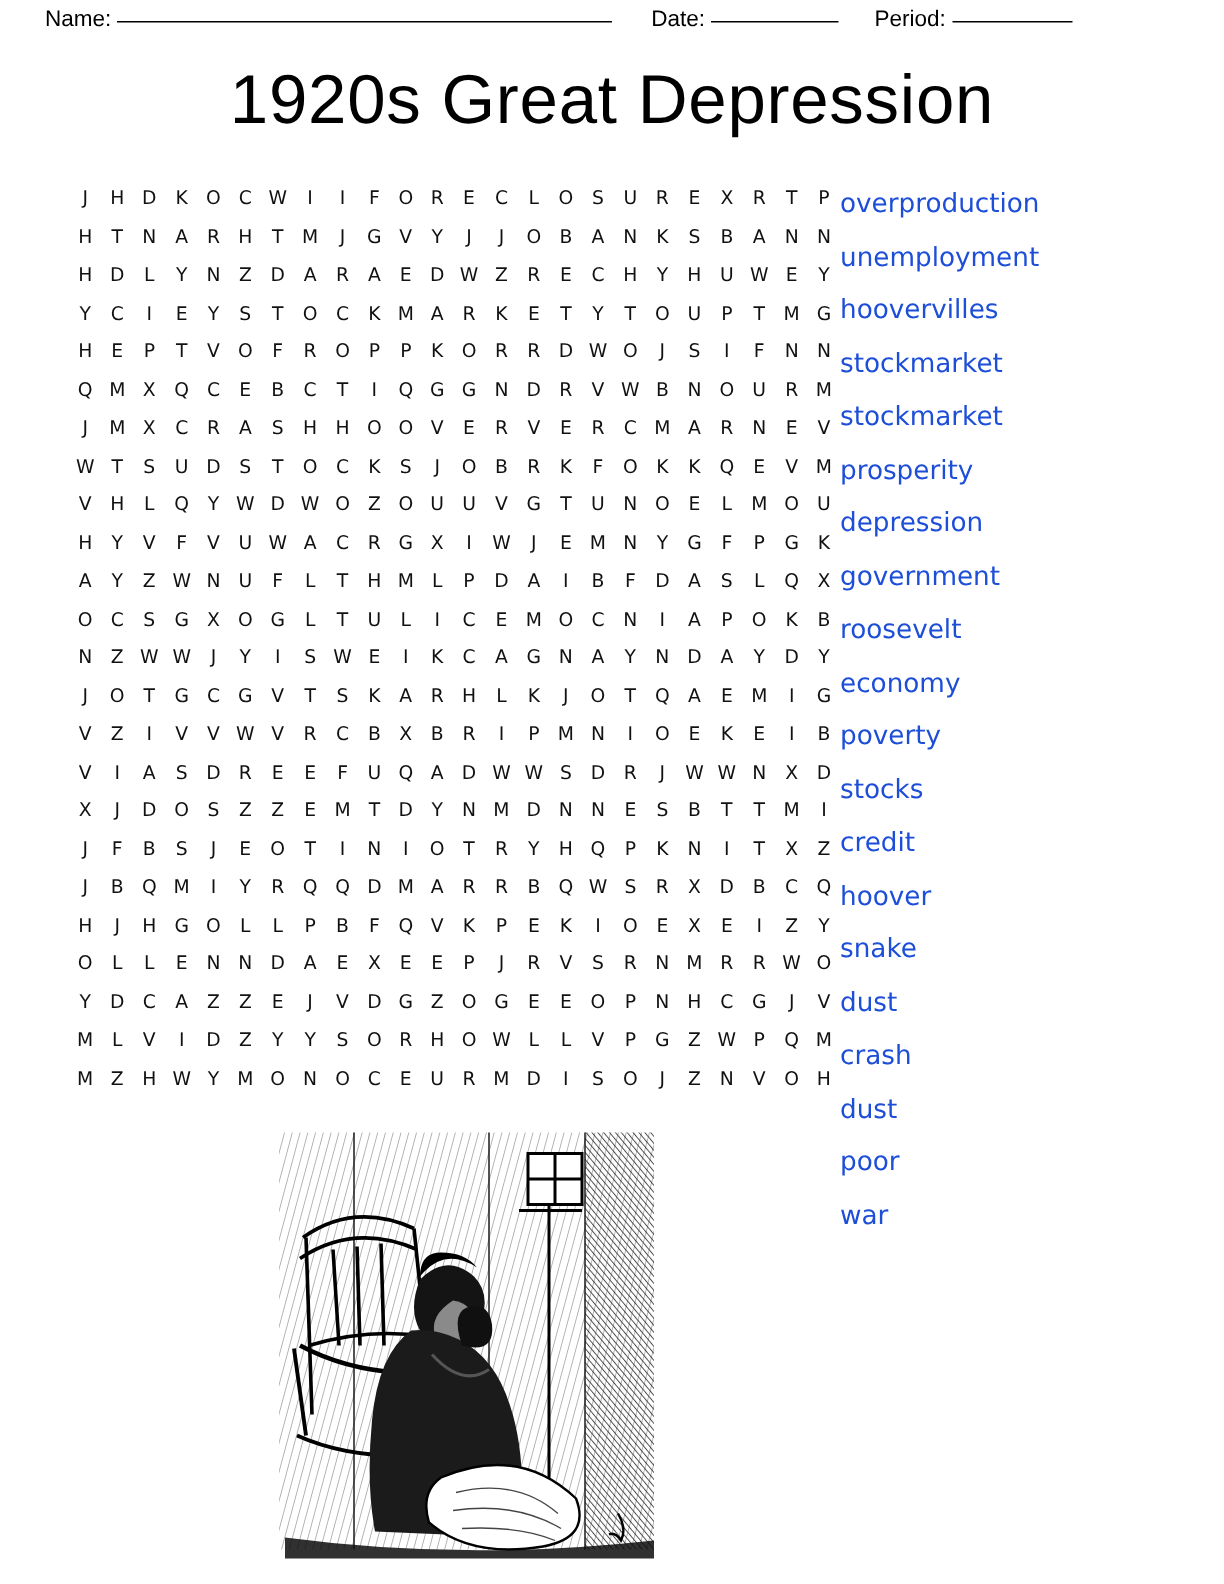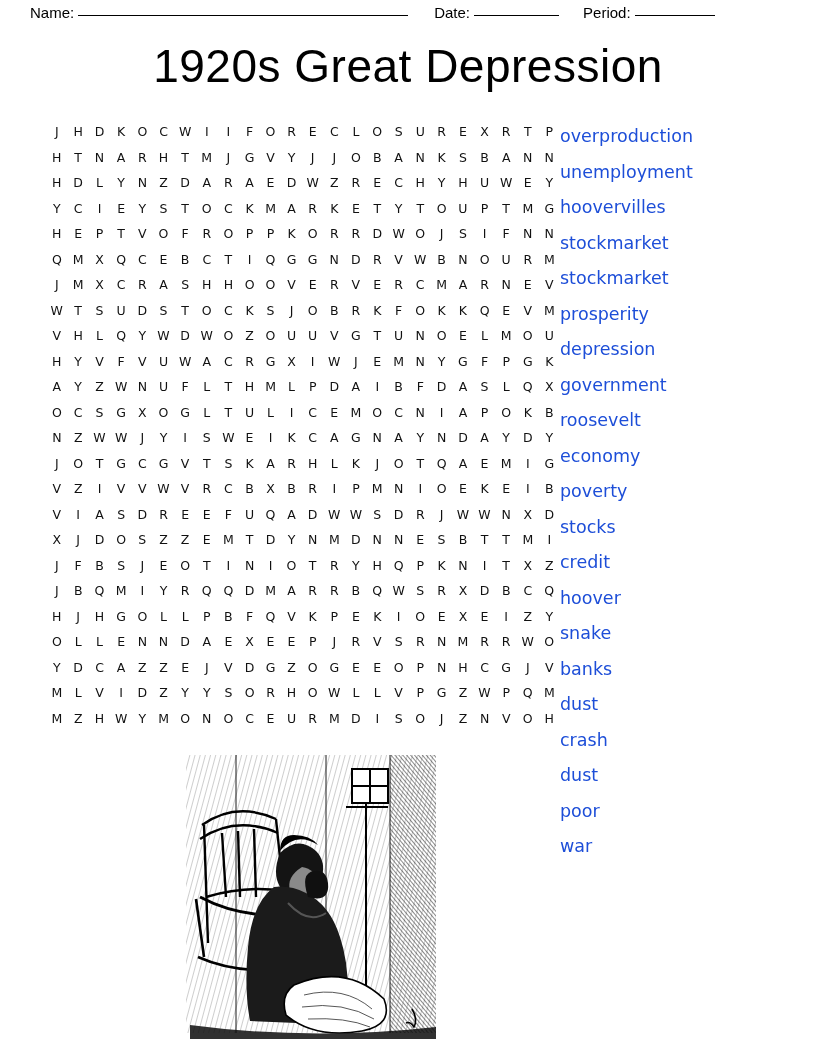--- a/index.html
+++ b/index.html
@@ -860,21 +860,20 @@
           <li>prosperity</li>
           <li>depression</li>
           <li>government</li>
           <li>roosevelt</li>
           <li>economy</li>
           <li>poverty</li>
           <li>stocks</li>
           <li>credit</li>
           <li>hoover</li>
           <li>snake</li>
-          <li>banks</li>
           <li>dust</li>
           <li>crash</li>
           <li>dust</li>
           <li>poor</li>
           <li>war</li>
         </ul>
     </div>
 
   </div>
 </div>

